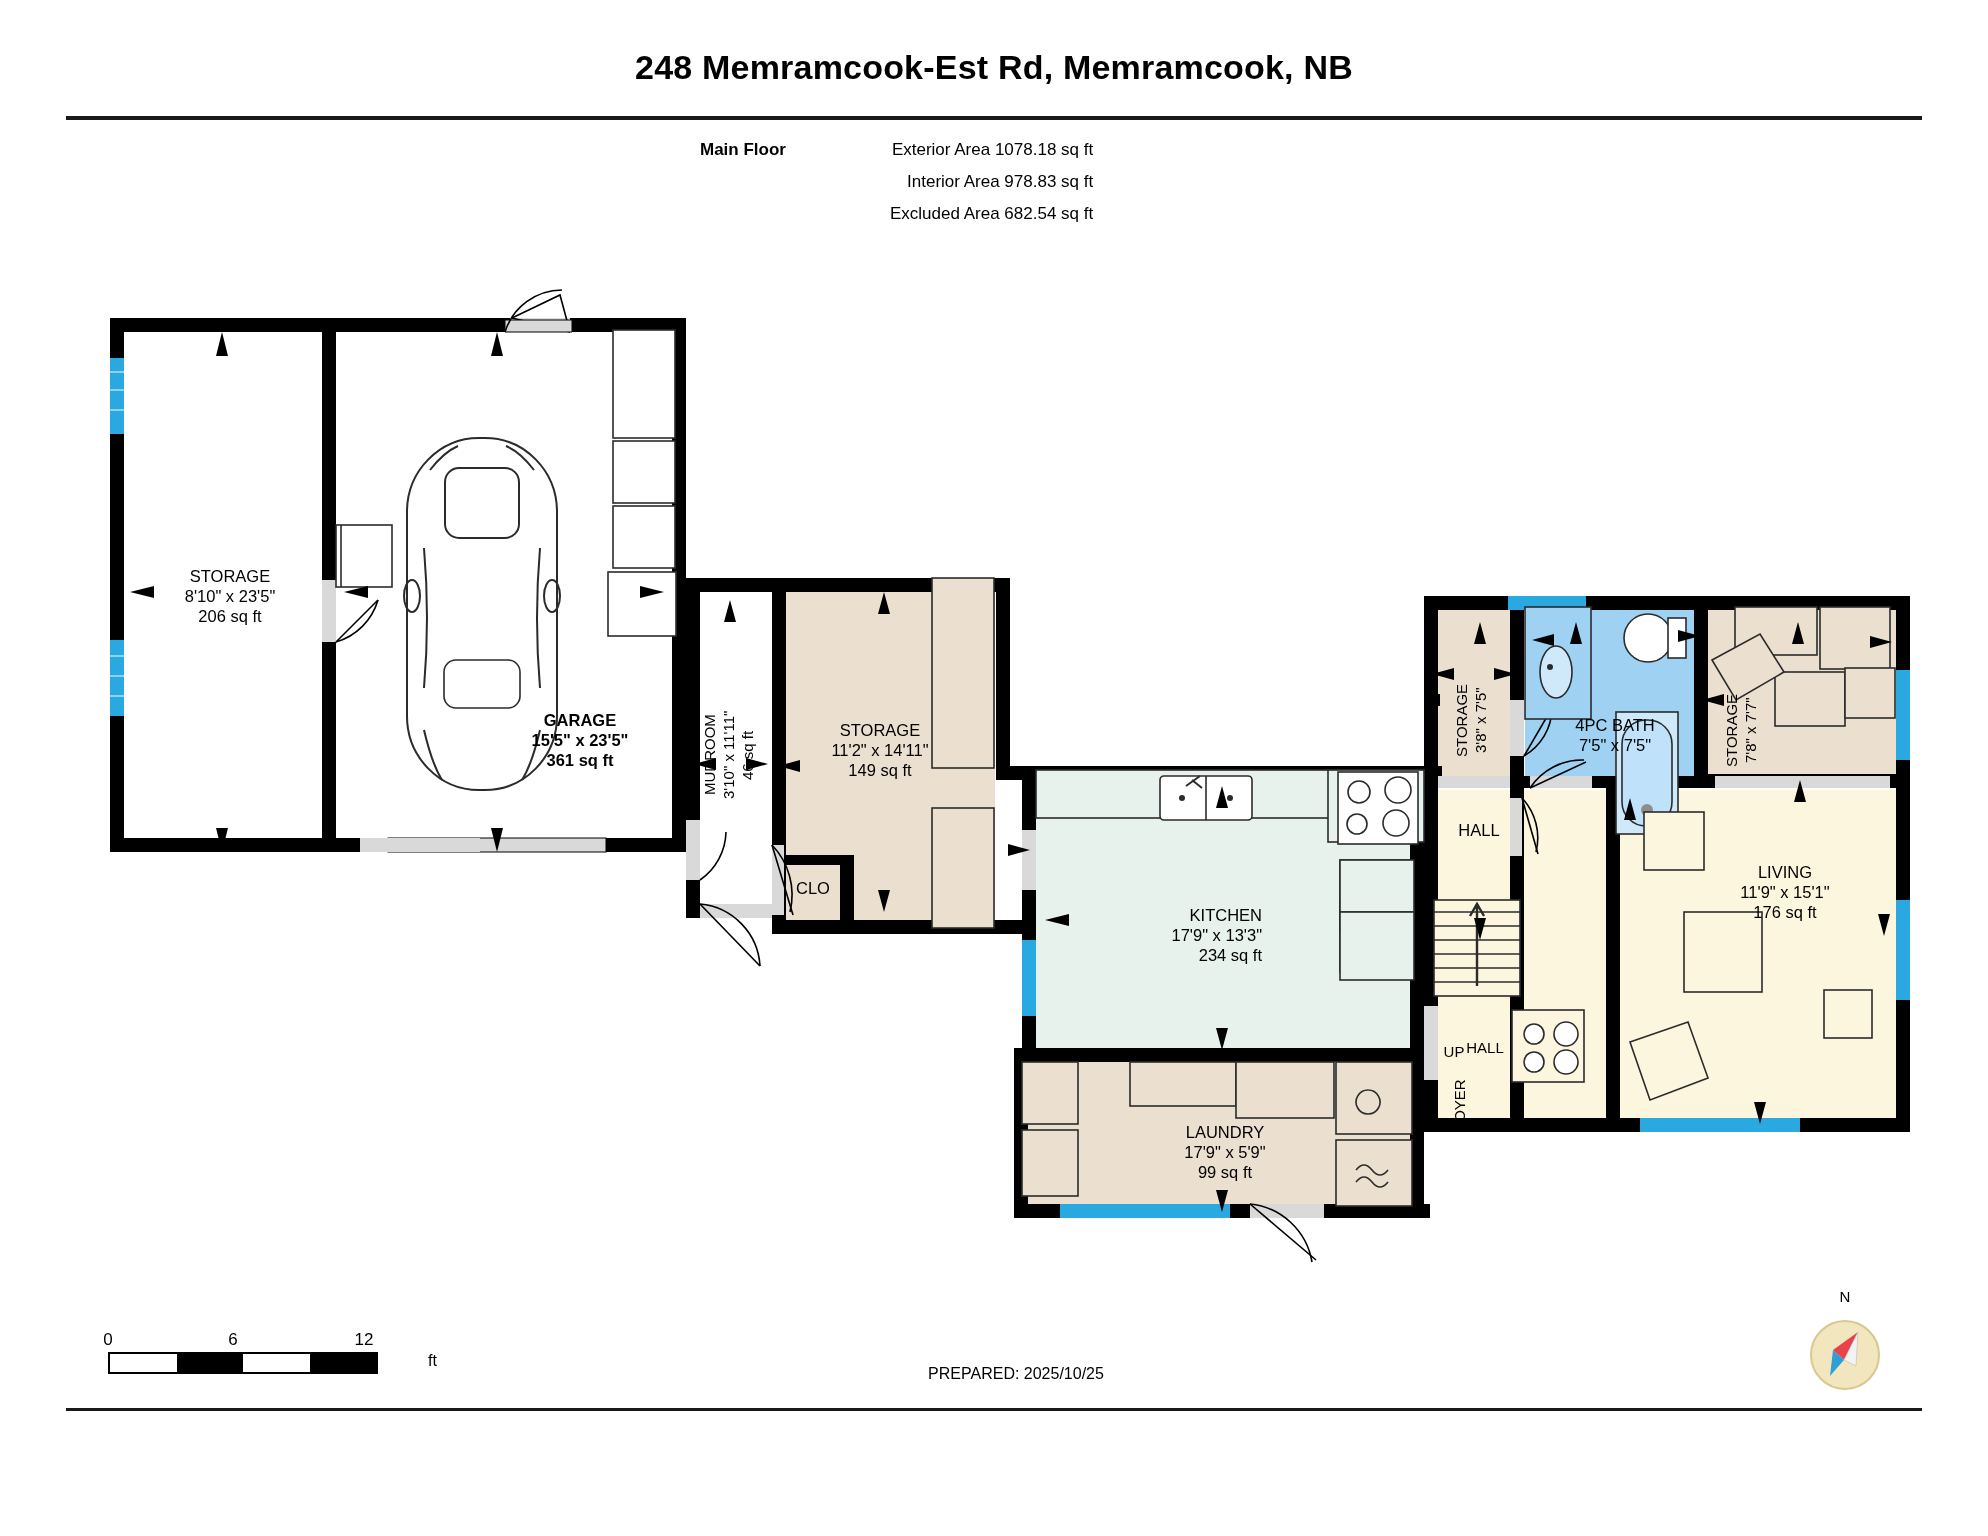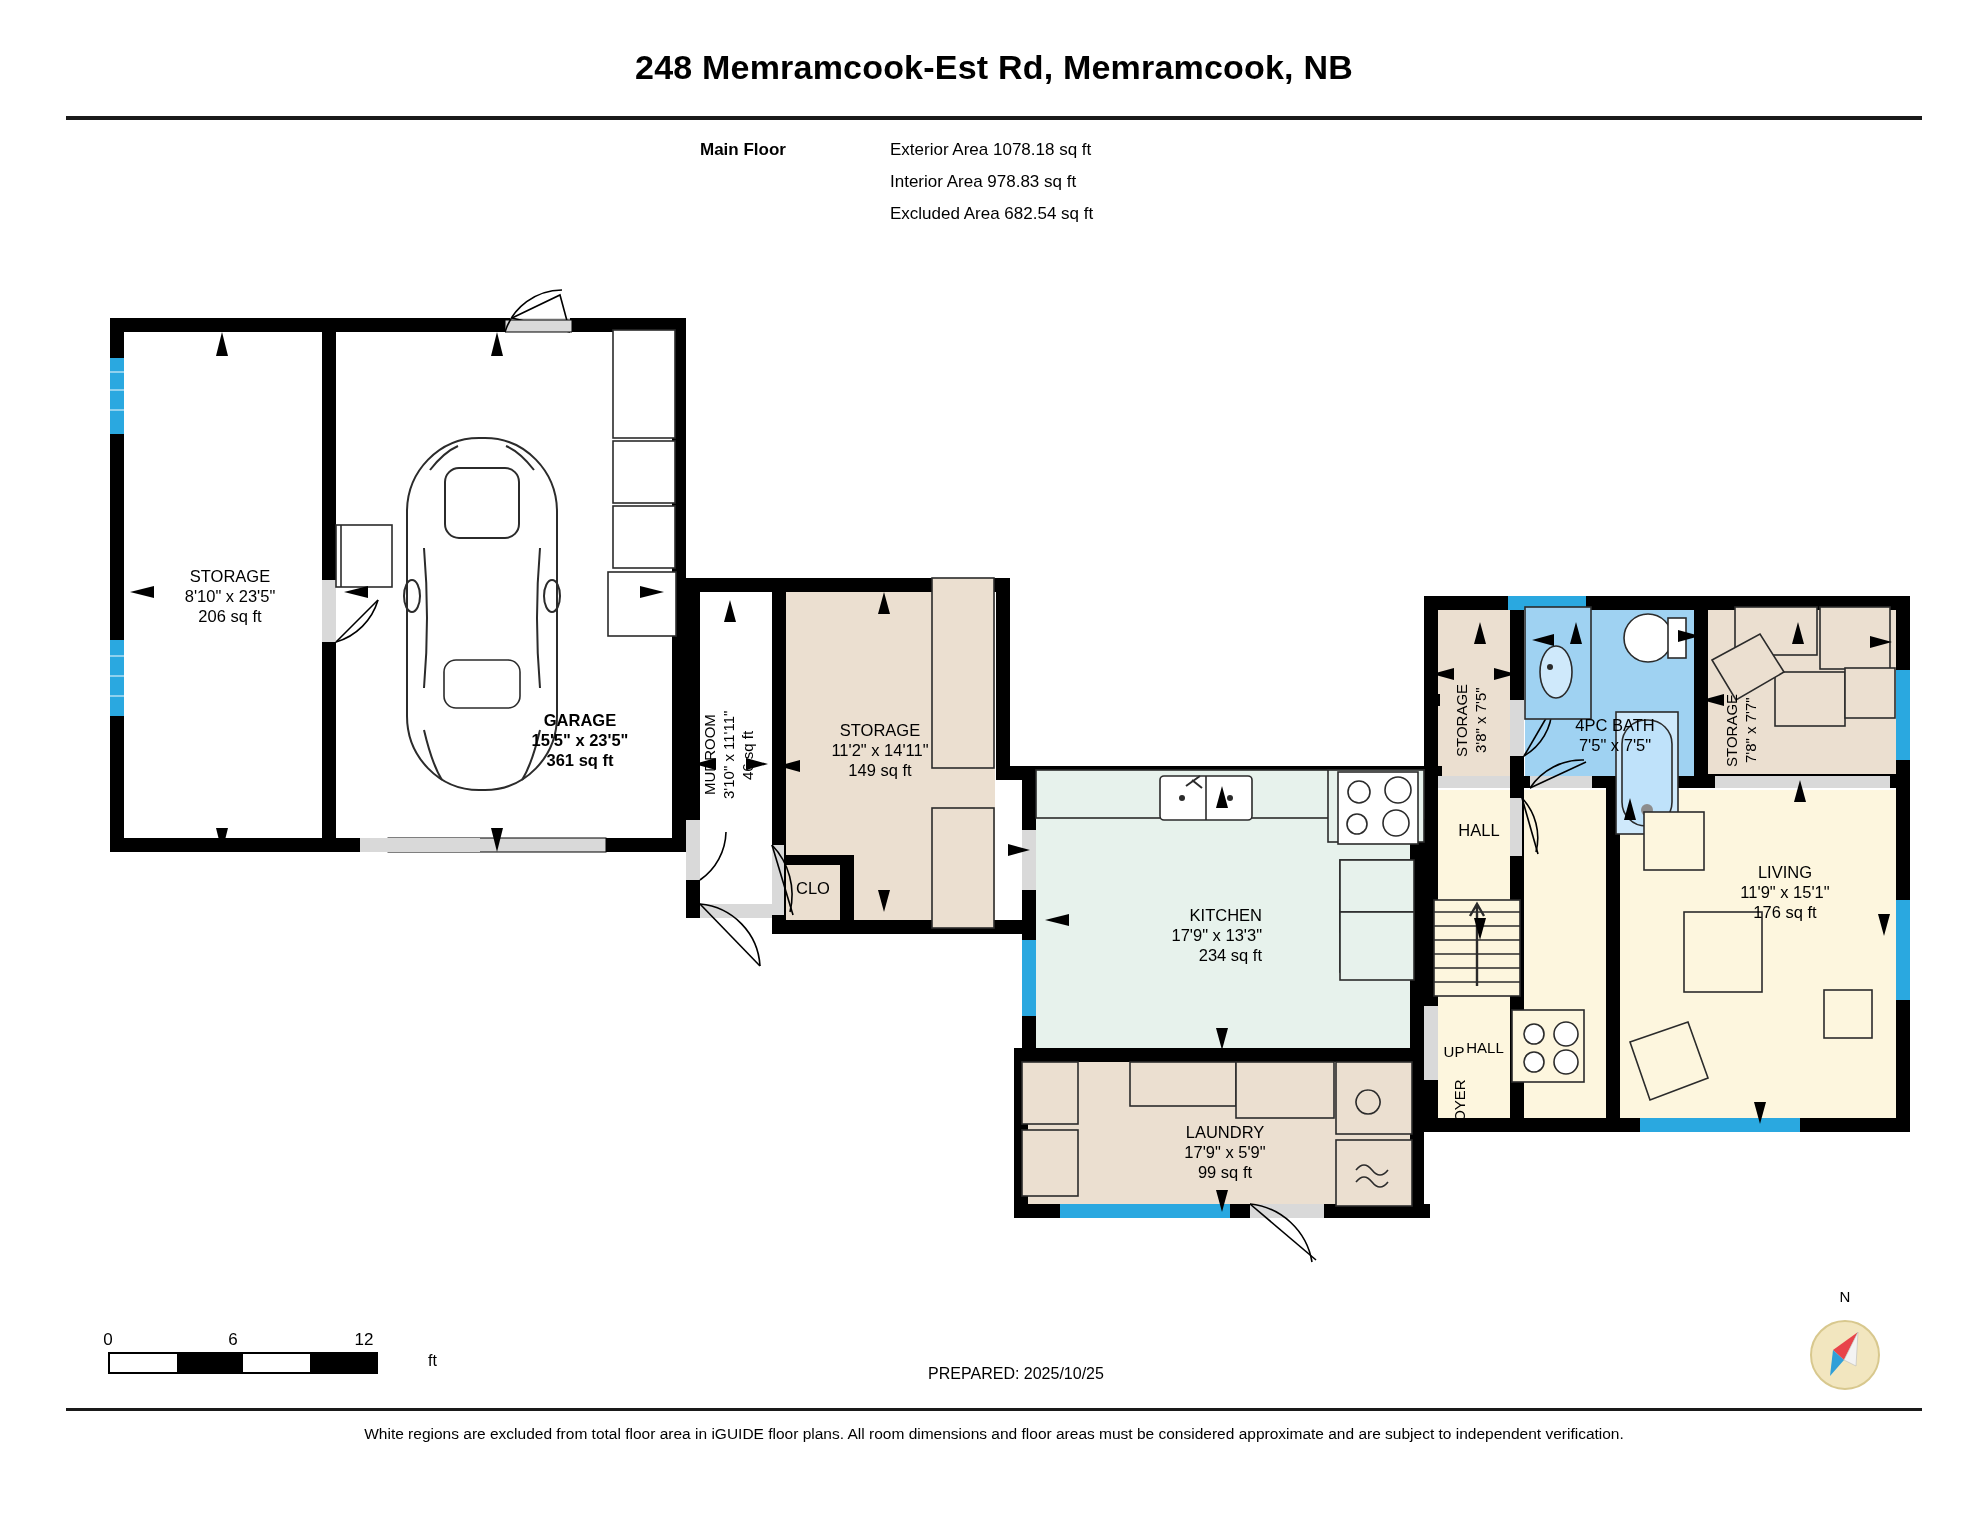--- a/index.html
+++ b/index.html
@@ -2,21 +2,21 @@
 <html><head>
 <meta charset="utf-8">
 <style>
   html,body{margin:0;padding:0;background:#ffffff;}
   body{width:1988px;height:1536px;position:relative;font-family:"Liberation Sans",sans-serif;color:#000;overflow:hidden;}
   #page{position:absolute;inset:0;}
 
   
   .title{position:absolute;left:0;right:0;top:48px;text-align:center;font-size:34px;font-weight:bold;letter-spacing:.2px;}
   .rule-top{position:absolute;left:66px;right:66px;top:116px;height:4px;background:#1a1a1a;}
-  .areas{position:absolute;left:890px;top:134px;font-size:17px;line-height:32px;}
+  .areas{position:absolute;left:890px;top:134px;font-size:17px;line-height:32px;text-align:right;}
   .areas .lbl{position:absolute;left:-190px;top:0;font-weight:bold;white-space:nowrap;}
   .areas div.row{white-space:nowrap;}
 
   
   .prepared{position:absolute;left:16px;right:0;top:1365px;text-align:center;font-size:16px;padding-left:28px;}
   .rule-bot{position:absolute;left:66px;right:66px;top:1408px;height:3px;background:#1a1a1a;}
   .disclaimer{position:absolute;left:0;right:0;top:1425px;text-align:center;font-size:15.5px;}
 
   
   .scale{position:absolute;left:108px;top:1330px;width:270px;}
@@ -432,14 +432,13 @@
     <svg viewBox="0 0 90 90" width="90" height="90">
       <circle cx="45" cy="45" r="34" fill="#f2e6bf" stroke="#d8c88e" stroke-width="2"></circle>
       <polygon points="58,22 44,50 33,40" fill="#e8434a"></polygon>
       <polygon points="33,40 44,50 30,66" fill="#2f9fd8"></polygon>
       <polygon points="58,22 44,50 56,56" fill="#f3f3f3" stroke="#bbb" stroke-width=".6"></polygon>
     </svg>
   </div>
 
   <div class="prepared">PREPARED: 2025/10/25</div>
   <div class="rule-bot"></div>
-  <div class="disclaimer">White regions are excluded from total floor area in iGUIDE floor plans. All room dimensions and floor areas must be considered approximate and are subject to independent verification.</div>
 </div>
 
 </body></html>

